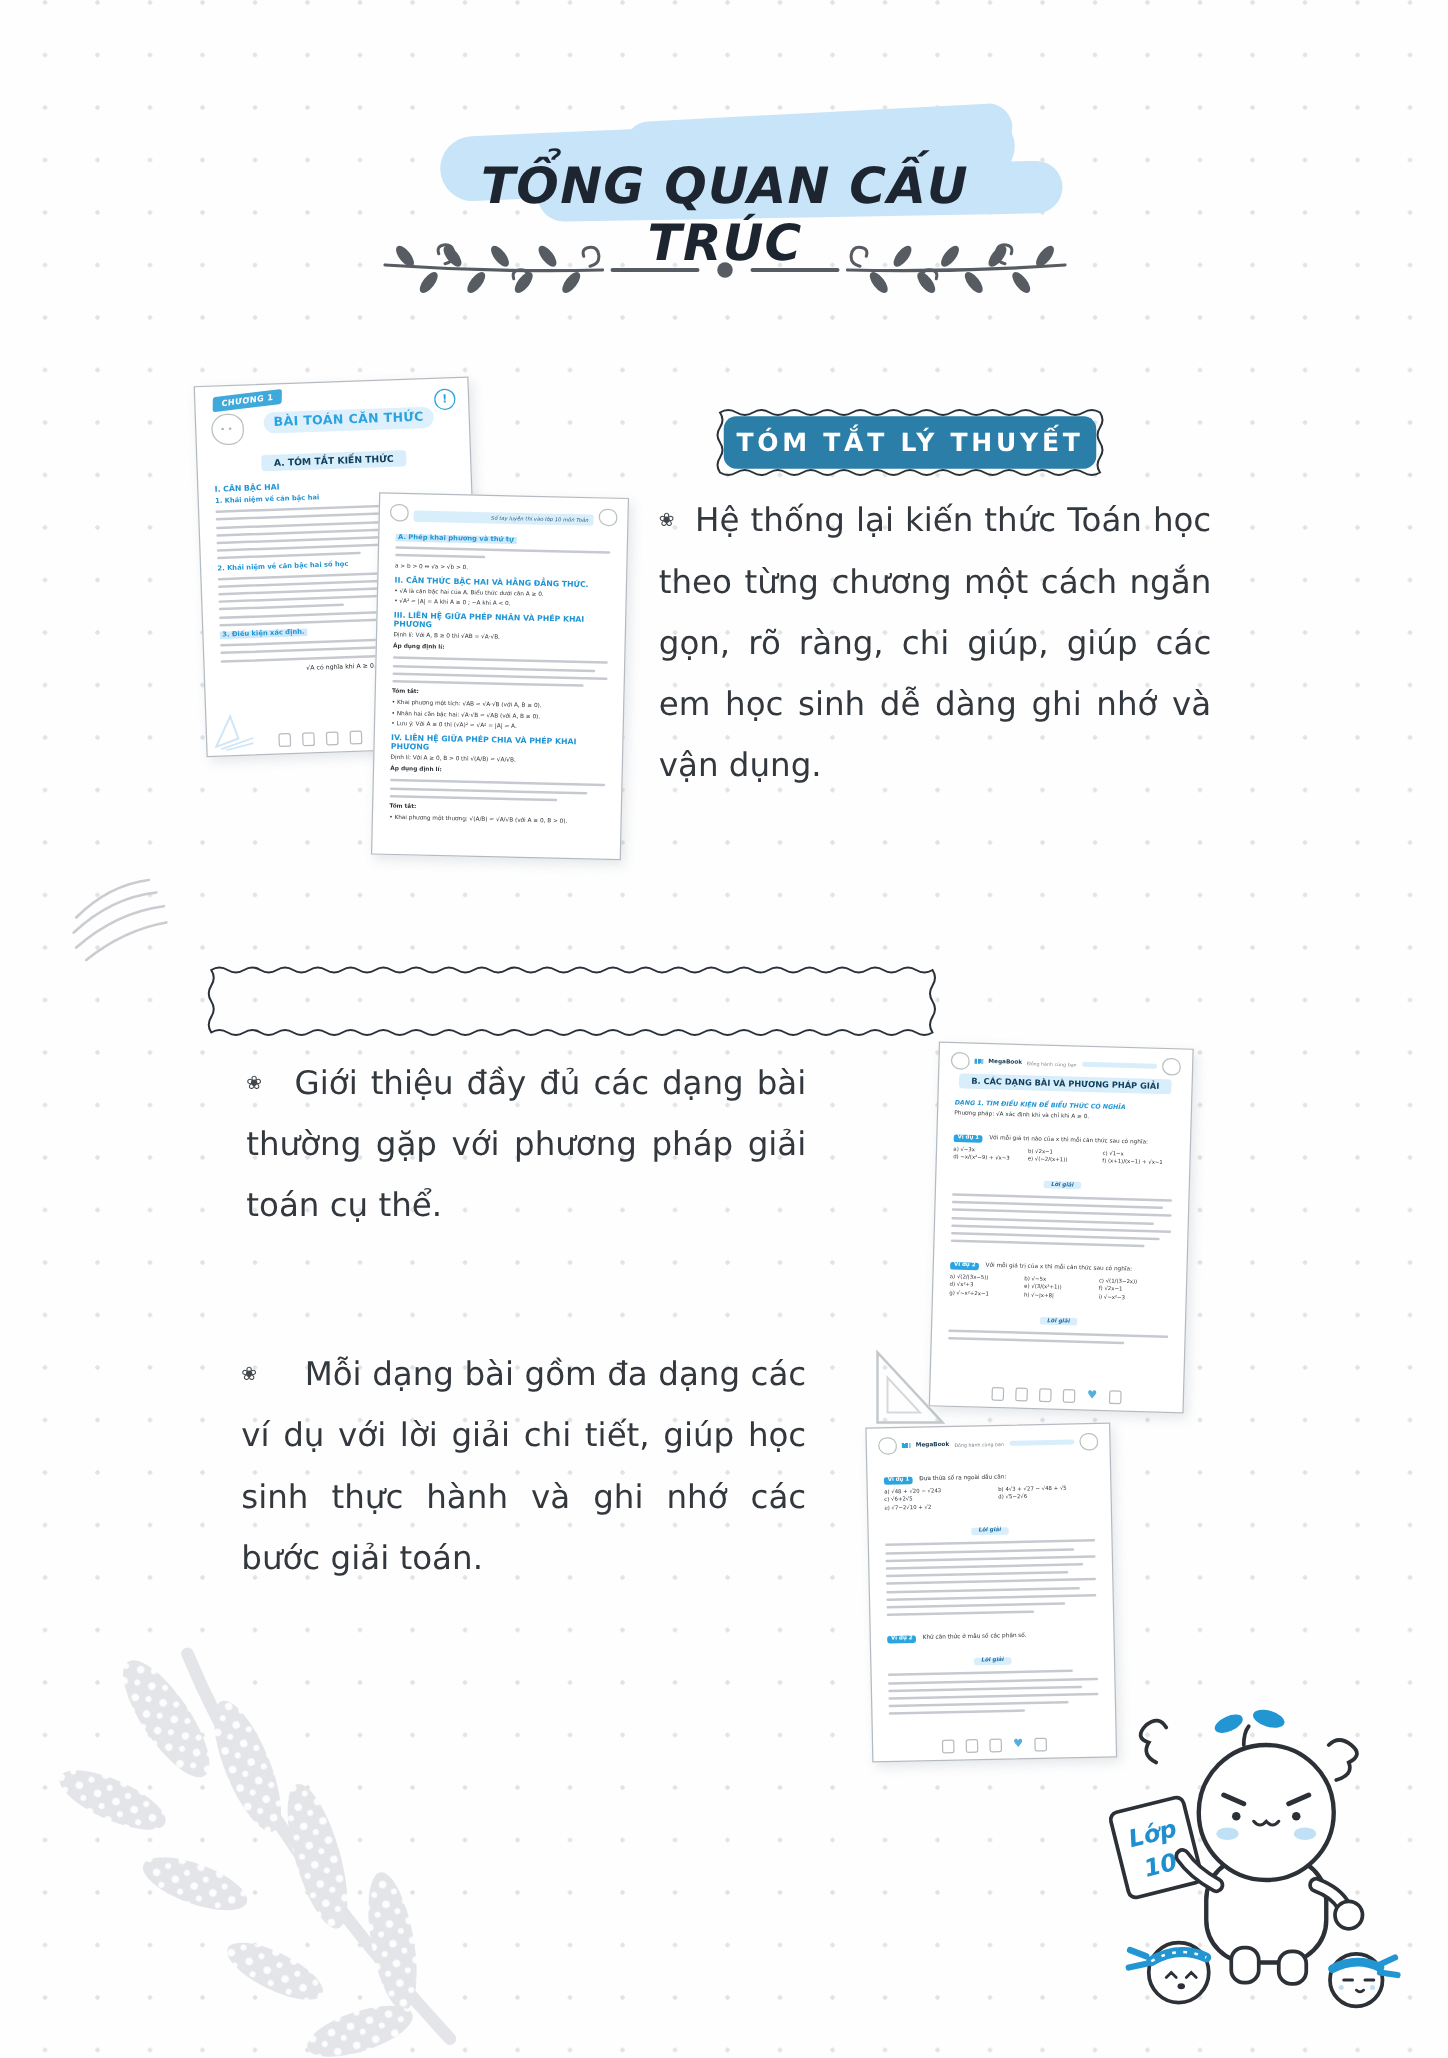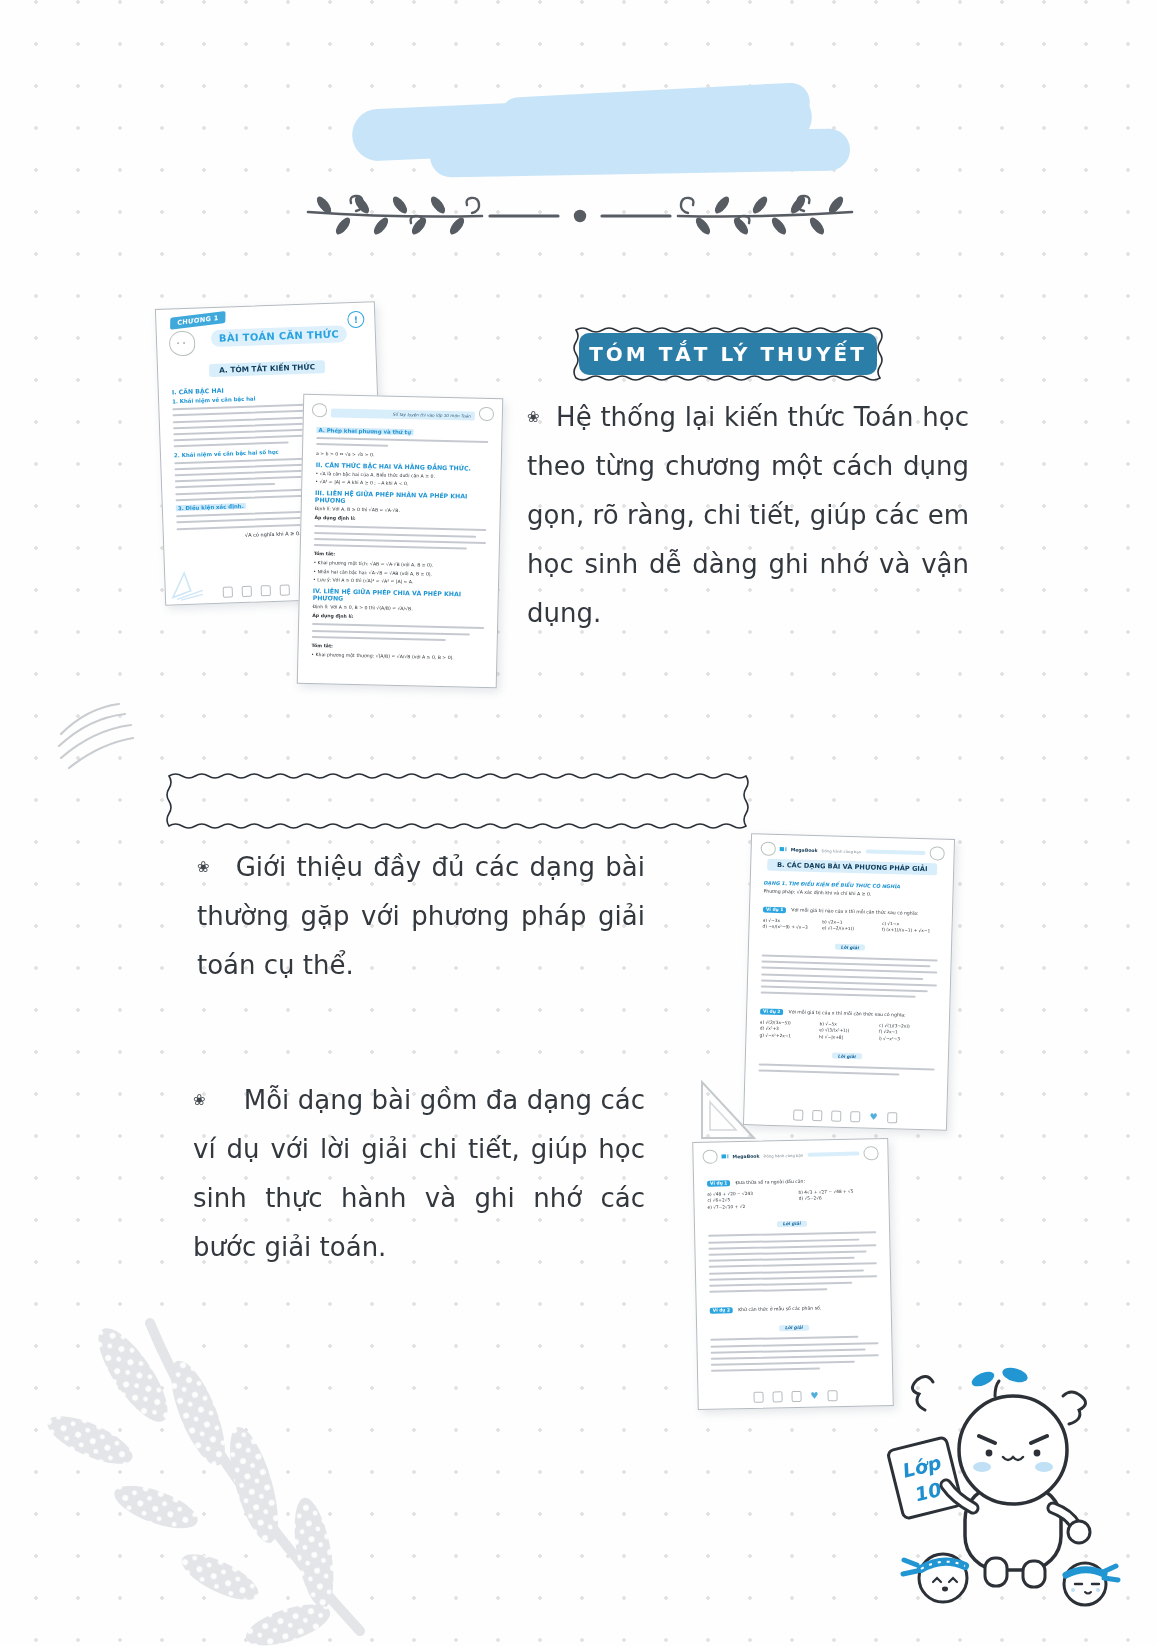--- a/index.html
+++ b/index.html
@@ -96,20 +96,21 @@
   .mascot{left:845px;top:1356px;z-index:4;}
 </style>
 </head>
 <body>
 
 <div class="page">
 
   <div class="hl hl1"></div>
   <div class="hl hl3"></div>
   <div class="hl hl2"></div>
+  <h1 class="abs title">TỔNG QUAN CẤU TRÚC</h1>
 
   <svg class="abs divider" width="560" height="48" viewBox="0 0 560 48">
     <g>
         <path d="M182 24 Q 95 26 8 20" stroke="#575c63" stroke-width="2.6" fill="none" stroke-linecap="round"></path>
         <ellipse cx="24" cy="13" rx="4.6" ry="10" fill="#575c63" transform="rotate(-38 24 13)"></ellipse>
         <ellipse cx="43" cy="34" rx="4.6" ry="10" fill="#575c63" transform="rotate(38 43 34)"></ellipse>
         <ellipse cx="62" cy="13" rx="4.6" ry="10" fill="#575c63" transform="rotate(-38 62 13)"></ellipse>
         <ellipse cx="81" cy="34" rx="4.6" ry="10" fill="#575c63" transform="rotate(38 81 34)"></ellipse>
         <ellipse cx="100" cy="13" rx="4.6" ry="10" fill="#575c63" transform="rotate(-38 100 13)"></ellipse>
         <ellipse cx="119" cy="34" rx="4.6" ry="10" fill="#575c63" transform="rotate(38 119 34)"></ellipse>
@@ -235,21 +236,21 @@
   </div>
 
   <div class="wavy-badge badge1">
     <svg viewBox="0 0 312 56">
         <path d="M 4 4 q 6.608695652173913 -4 13.217391304347826 0 q 6.608695652173913 4 13.217391304347826 0 q 6.608695652173913 -4 13.217391304347826 0 q 6.608695652173913 4 13.217391304347826 0 q 6.608695652173913 -4 13.217391304347826 0 q 6.608695652173913 4 13.217391304347826 0 q 6.608695652173913 -4 13.217391304347826 0 q 6.608695652173913 4 13.217391304347826 0 q 6.608695652173913 -4 13.217391304347826 0 q 6.608695652173913 4 13.217391304347826 0 q 6.608695652173913 -4 13.217391304347826 0 q 6.608695652173913 4 13.217391304347826 0 q 6.608695652173913 -4 13.217391304347826 0 q 6.608695652173913 4 13.217391304347826 0 q 6.608695652173913 -4 13.217391304347826 0 q 6.608695652173913 4 13.217391304347826 0 q 6.608695652173913 -4 13.217391304347826 0 q 6.608695652173913 4 13.217391304347826 0 q 6.608695652173913 -4 13.217391304347826 0 q 6.608695652173913 4 13.217391304347826 0 q 6.608695652173913 -4 13.217391304347826 0 q 6.608695652173913 4 13.217391304347826 0 q 6.608695652173913 -4 13.217391304347826 0 q 4 6 0 12 q -4 6 0 12 q 4 6 0 12 q -4 6 0 12 q -6.608695652173913 4 -13.217391304347826 0 q -6.608695652173913 -4 -13.217391304347826 0 q -6.608695652173913 4 -13.217391304347826 0 q -6.608695652173913 -4 -13.217391304347826 0 q -6.608695652173913 4 -13.217391304347826 0 q -6.608695652173913 -4 -13.217391304347826 0 q -6.608695652173913 4 -13.217391304347826 0 q -6.608695652173913 -4 -13.217391304347826 0 q -6.608695652173913 4 -13.217391304347826 0 q -6.608695652173913 -4 -13.217391304347826 0 q -6.608695652173913 4 -13.217391304347826 0 q -6.608695652173913 -4 -13.217391304347826 0 q -6.608695652173913 4 -13.217391304347826 0 q -6.608695652173913 -4 -13.217391304347826 0 q -6.608695652173913 4 -13.217391304347826 0 q -6.608695652173913 -4 -13.217391304347826 0 q -6.608695652173913 4 -13.217391304347826 0 q -6.608695652173913 -4 -13.217391304347826 0 q -6.608695652173913 4 -13.217391304347826 0 q -6.608695652173913 -4 -13.217391304347826 0 q -6.608695652173913 4 -13.217391304347826 0 q -6.608695652173913 -4 -13.217391304347826 0 q -6.608695652173913 4 -13.217391304347826 0 q -4 -6 0 -12 q 4 -6 0 -12 q -4 -6 0 -12 q 4 -6 0 -12 Z" fill="none" stroke="#2b3138" stroke-width="1.6"></path>
       </svg>
     <div class="badge-core">TÓM TẮT LÝ THUYẾT</div>
   </div>
 
   <p class="para p1">
-    <span class="bullet">❀</span><span>Hệ thống lại kiến thức Toán học theo từng chương một cách dụng gọn, rõ ràng, chi tiết, giúp các em học sinh dễ dàng ghi nhớ và vận dụng.</span>
+    <span class="bullet">❀</span><span>Hệ thống lại kiến thức Toán học theo từng chương một cách ngắn gọn, rõ ràng, chi giúp, giúp các em học sinh dễ dàng ghi nhớ và vận dụng.</span>
   </p>
 
   <svg class="abs squiggles" width="110" height="80" viewBox="0 0 110 80">
     <g fill="none" stroke="#c9ccd0" stroke-width="2.2" stroke-linecap="round">
       <path d="M6 44 q26 -26 58 -30"></path>
       <path d="M4 56 q30 -28 66 -32"></path>
       <path d="M6 68 q32 -28 70 -33"></path>
       <path d="M14 78 q30 -24 64 -30"></path>
     </g>
   </svg>

